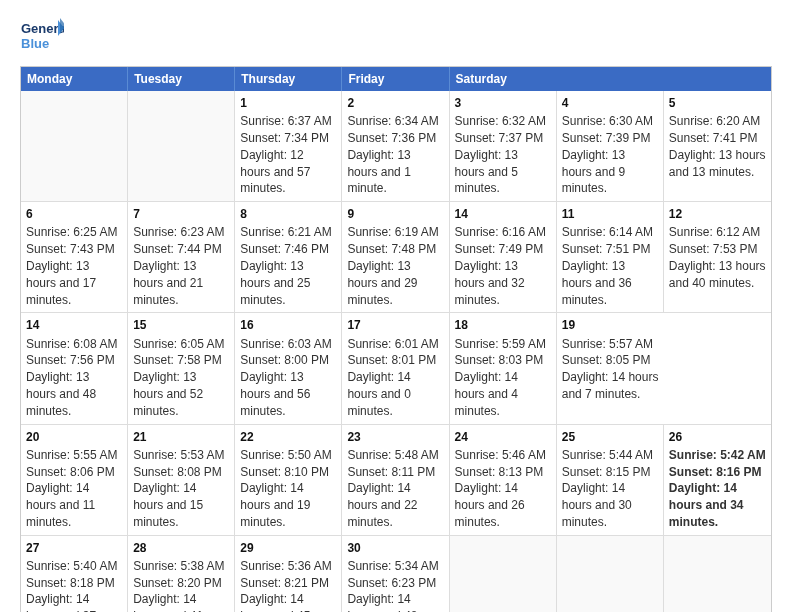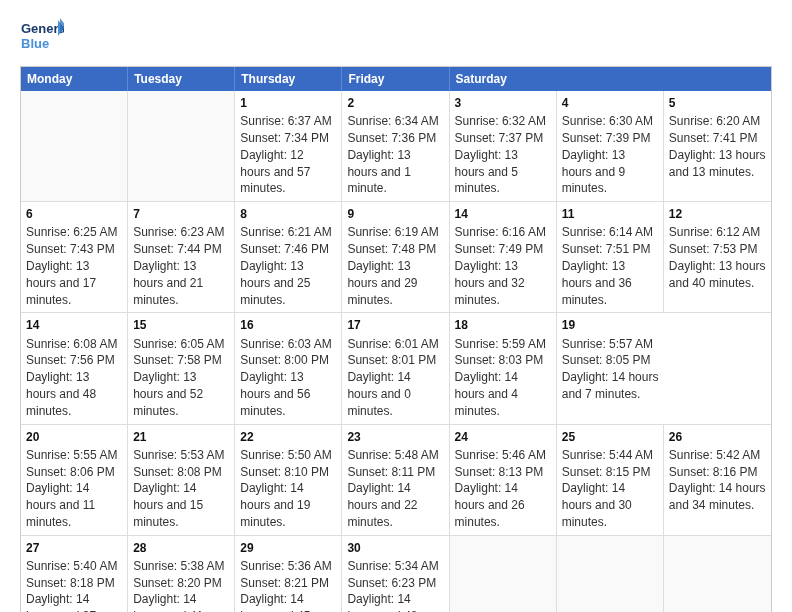--- a/index.html
+++ b/index.html
@@ -275,21 +275,21 @@
 Daylight: 14 hours and 26 minutes.</div>
           </div>
           <div class="cal-cell">
             <span class="day-num">25</span>
             <div class="day-info" style="white-space: pre-line;">Sunrise: 5:44 AM
 Sunset: 8:15 PM
 Daylight: 14 hours and 30 minutes.</div>
           </div>
           <div class="cal-cell">
             <span class="day-num">26</span>
-            <div class="day-info" style="white-space: pre-line;">Sunrise: 5:42 AM
+            <div class="day-info" style="white-space: pre-line; font-weight: bold;">Sunrise: 5:42 AM
 Sunset: 8:16 PM
 Daylight: 14 hours and 34 minutes.</div>
           </div>
         </div>
         <div class="cal-row">
           <div class="cal-cell">
             <span class="day-num">27</span>
             <div class="day-info" style="white-space: pre-line;">Sunrise: 5:40 AM
 Sunset: 8:18 PM
 Daylight: 14 hours and 37 minutes.</div>

